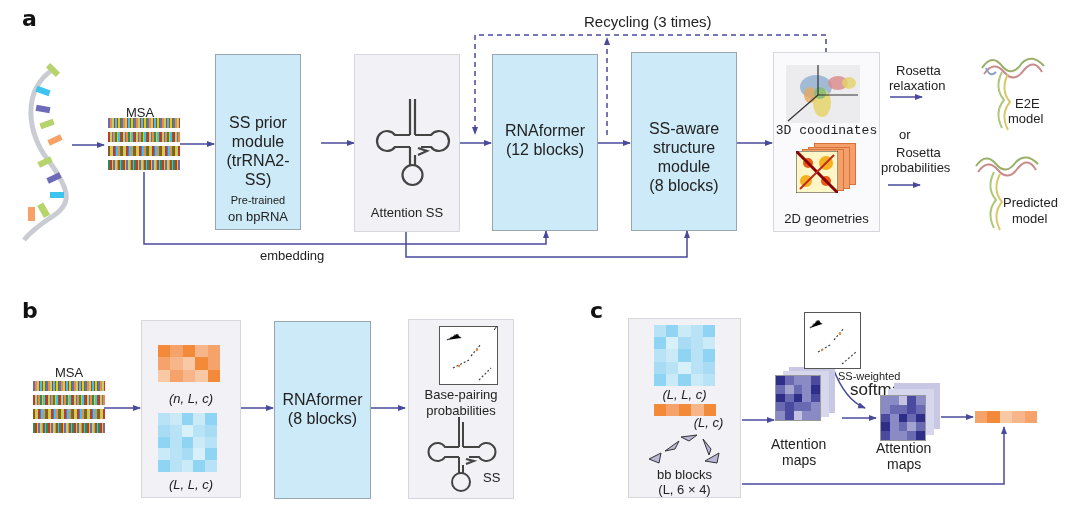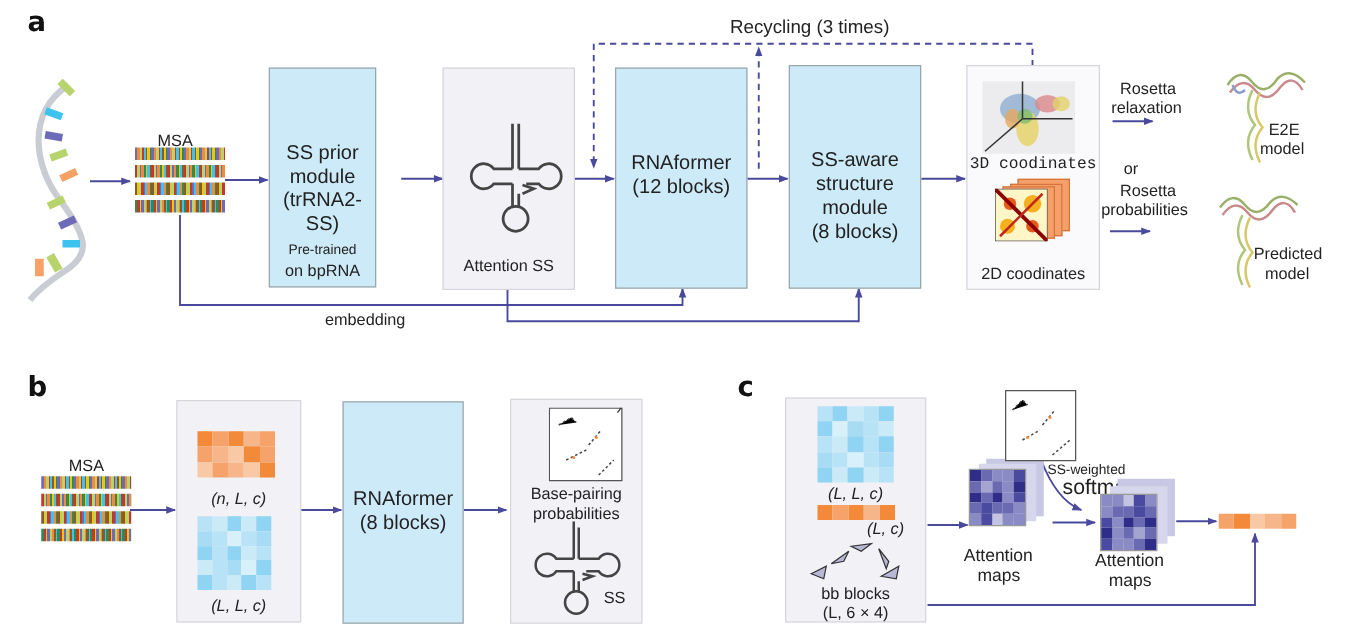--- a/index.html
+++ b/index.html
@@ -135,21 +135,21 @@
     <svg class="abs" width="42" height="42" style="left:0;top:8px;">
       <rect x="0" y="0" width="42" height="42" fill="#fff6c8" stroke="#333" stroke-width="1"></rect>
       <circle cx="10" cy="30" r="6" fill="#f5b020"></circle>
         <circle cx="30" cy="12" r="7" fill="#f5b020"></circle>
       <circle cx="12" cy="12" r="5" fill="#e85a1a"></circle>
         <circle cx="30" cy="30" r="5" fill="#e85a1a"></circle>
       <line x1="0" y1="0" x2="42" y2="42" stroke="#8b0000" stroke-width="3"></line>
       <line x1="38" y1="4" x2="4" y2="38" stroke="#c0281c" stroke-width="2"></line>
     </svg>
   </div>
-  <div class="lbl" style="left:0;right:0;top:158px;">2D coodinates</div>
+  <div class="lbl" style="left:0;right:0;top:158px;">2D geometries</div>
 </div>
 
 <div class="lbl" style="left:896px;top:63px;">Rosetta</div>
 <div class="lbl" style="left:889px;top:78px;">relaxation</div>
 <div class="lbl" style="left:899px;top:127px;text-align:right;">or</div>
 <div class="lbl" style="left:896px;top:145px;">Rosetta</div>
 <div class="lbl" style="left:881px;top:160px;">probabilities</div>
 
 <svg class="abs" width="80" height="90" style="left:972px;top:48px;">
   <g fill="none" stroke-width="2">

